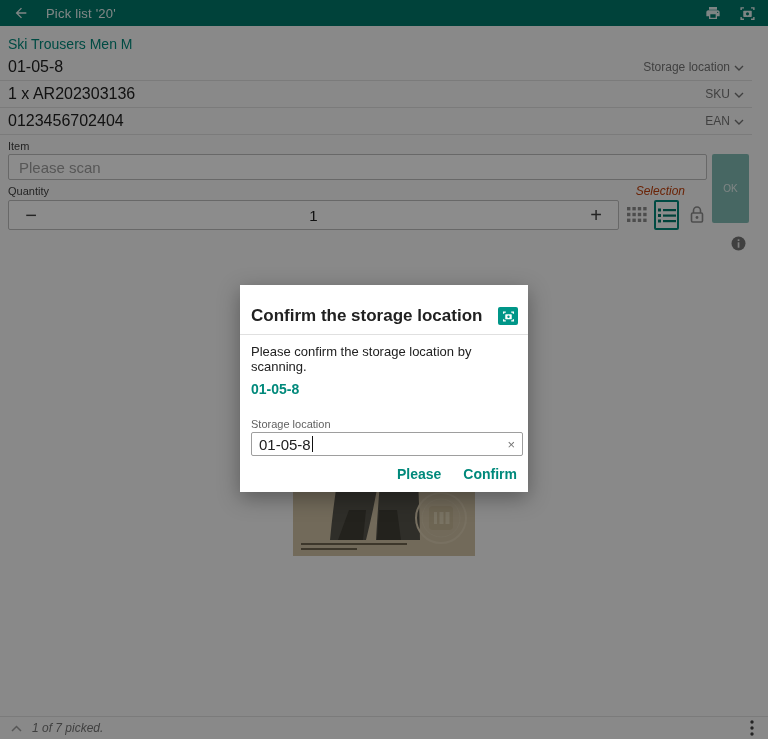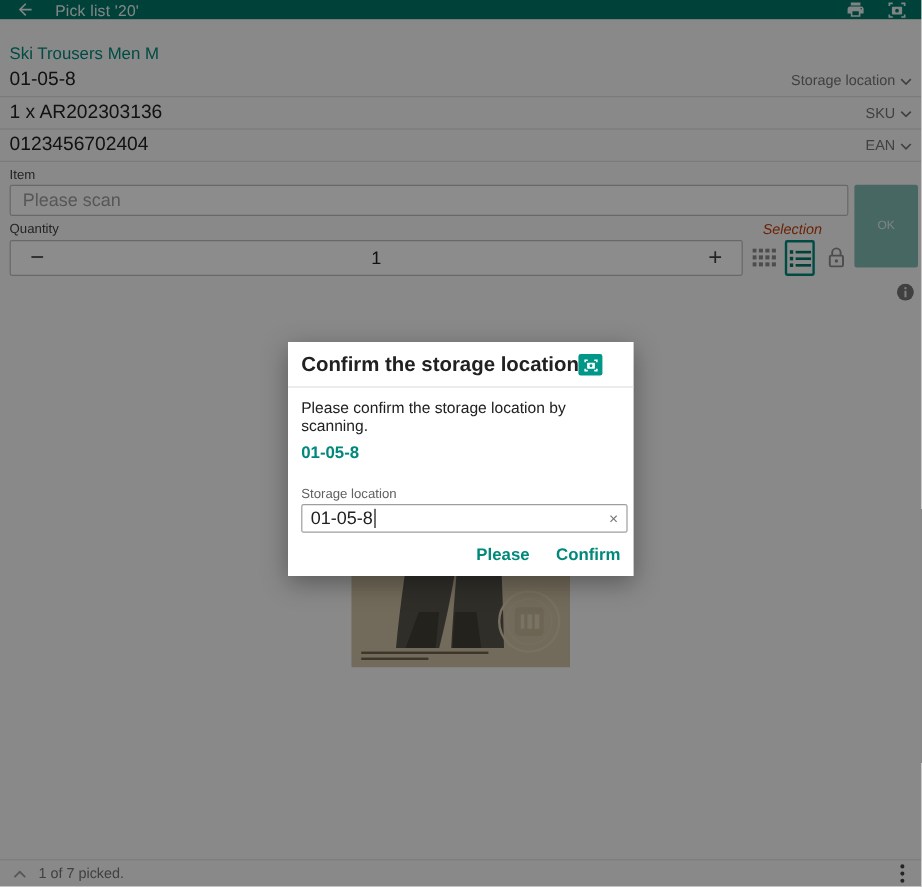--- a/index.html
+++ b/index.html
@@ -1,29 +1,29 @@
 <!DOCTYPE html>
 <html><head>
 <meta charset="utf-8">
 <style>
   * { margin:0; padding:0; box-sizing:border-box; }
   html,body { width:768px; height:739px; }
   body { font-family:"Liberation Sans", sans-serif; background:#fafafa; }
   .screen { position:relative; width:768px; height:739px; overflow:hidden; background:#fafafa; }
 
   
-  .appbar { position:absolute; top:0; left:0; right:0; height:16px; background:#00796b;
+  .appbar { position:absolute; top:0; left:0; right:0; height:26px; background:#00796b;
             display:flex; align-items:center; padding:0 10px; color:rgba(255,255,255,.92); z-index:1; }
   .appbar .back { width:22px; height:22px; display:flex; align-items:center; justify-content:center; margin-right:14px; cursor:pointer; }
   .appbar .title { font-size:13px; letter-spacing:.2px; }
   .appbar .spacer { flex:1; }
   .appbar .abicon { width:22px; height:22px; display:flex; align-items:center; justify-content:center; margin-left:12px; cursor:pointer; }
 
   
-  .content { position:absolute; top:28px; left:0; right:0; }
+  .content { position:absolute; top:28px; left:0; right:16px; }
   .prod-name { padding:8px 8px 2px 8px; font-size:14px; font-weight:500; color:#00897b; }
   .kvrow { display:flex; align-items:center; justify-content:space-between; padding:5px 8px; height:26px; }
   .kvrow .val { font-size:16px; font-weight:500; color:#212121; }
   .kvrow .right { display:flex; align-items:center; gap:4px; color:#757575; font-size:12px; cursor:pointer; }
   .divider { height:1px; background:#e0e0e0; margin:0; }
 
   .field-label { font-size:11px; color:#424242; margin:5px 8px 2px 8px; }
 
   .form-wrap { display:flex; align-items:stretch; padding:0 3px 0 8px; }
   .form-left { width:699px; }
@@ -48,29 +48,29 @@
 
   .info-row { display:flex; justify-content:flex-end; padding:6px 6px 0 0; }
 
   
   .prod-img { position:absolute; left:293px; top:374px; width:182px; height:182px; background:#cfc1a4; }
 
   
   .footer { position:absolute; left:0; right:0; bottom:0; height:23px; background:#fafafa;
             border-top:1px solid #e0e0e0; display:flex; align-items:center; padding:0 8px; }
   .footer .chev { width:16px; height:14px; display:flex; align-items:center; justify-content:center; margin-right:8px; cursor:pointer; }
-  .footer .status { font-size:12px; color:#757575; }
+  .footer .status { font-size:12px; color:#757575;font-style:italic; }
   .footer .spacer { flex:1; }
   .footer .kebab { width:16px; height:16px; display:flex; align-items:center; justify-content:center; cursor:pointer; }
 
   
   .overlay { position:absolute; inset:0; background:rgba(0,0,0,.45); z-index:10; }
   .dialog { position:absolute; left:240px; top:285px; width:288px; background:#ffffff; z-index:20;
             box-shadow:0 6px 20px rgba(0,0,0,.35); }
-  .dlg-head { display:flex; align-items:center; padding:9px 10px 8px 11px; }
+  .dlg-head { display:flex; align-items:center; justify-content:space-between; padding:9px 10px 8px 11px;margin-top:12px; }
   .dlg-title { font-size:17px; font-weight:bold; color:#212121; }
   .dlg-scan { width:20px; height:18px; background:#009688; border-radius:2px; display:flex;
               align-items:center; justify-content:center; cursor:pointer; }
   .dlg-div { height:1px; background:#e0e0e0; }
   .dlg-body { padding:9px 5px 0 11px; }
   .dlg-msg { font-size:13px; color:#212121; }
   .dlg-loc { font-size:14px; font-weight:bold; color:#00897b; margin-top:7px; }
   .dlg-inlabel { font-size:11px; color:#616161; margin-top:21px; }
   .dlg-input { margin-top:2px; height:24px; border:1px solid #9e9e9e; border-radius:2px;
                display:flex; align-items:center; padding:0 7px; background:#fff; }

